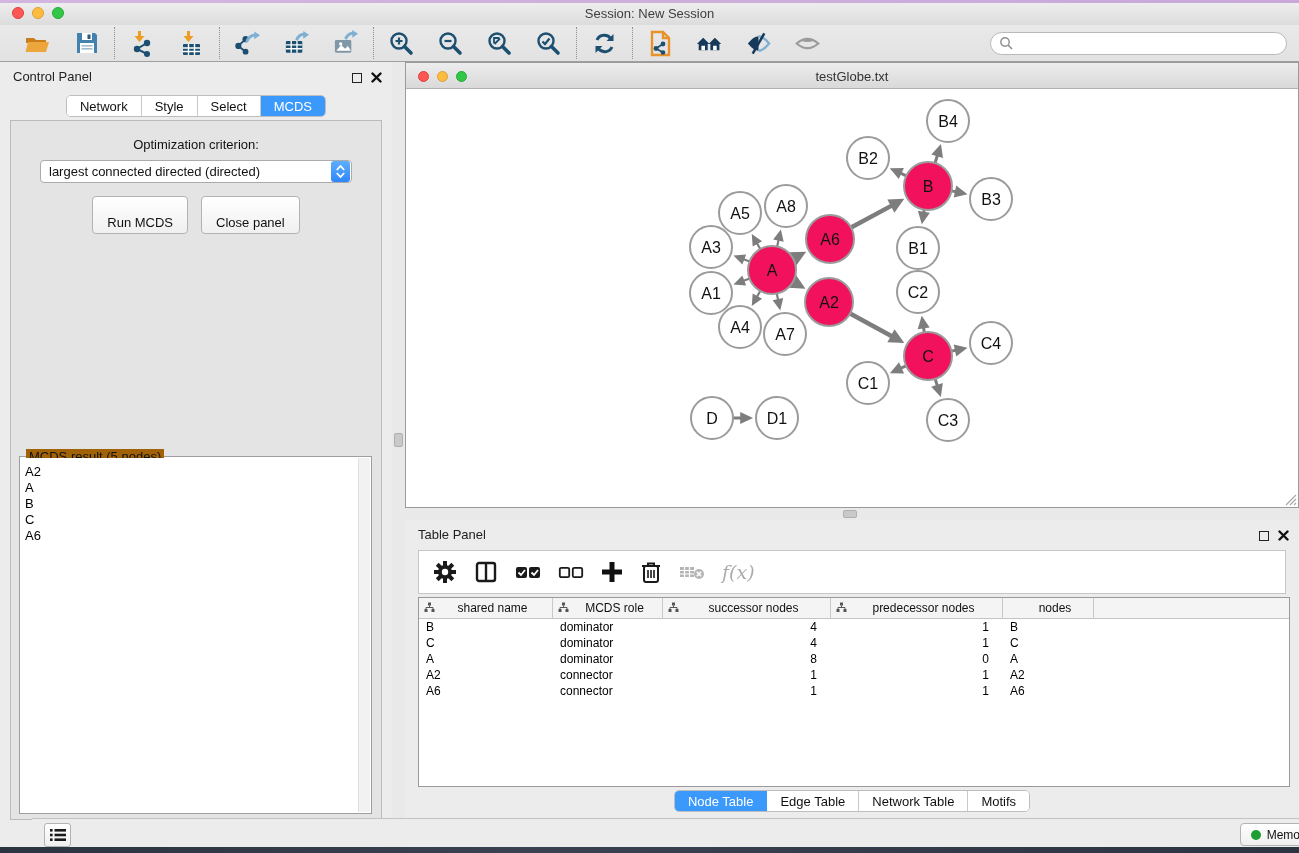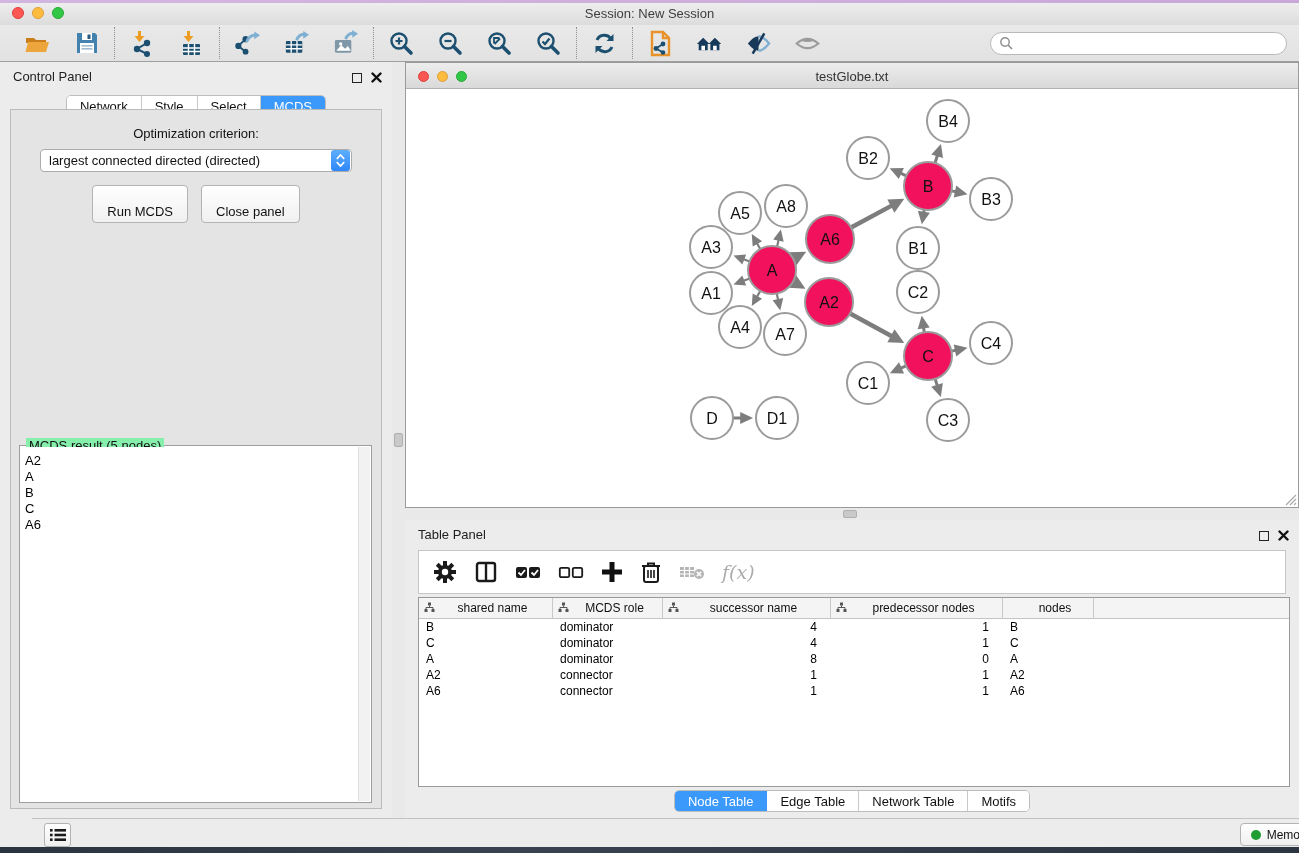--- a/index.html
+++ b/index.html
@@ -44,38 +44,38 @@
   .float-icon { width:10px; height:10px; border:1.6px solid #222; display:inline-block; cursor:pointer; }
   .close-x { cursor:pointer; display:inline-block; }
 
   .cp-tabs { position:absolute; left:0; top:33px; width:100%; display:flex; justify-content:center; }
   .seg-group { display:flex; border-radius:5px; overflow:hidden; border:1px solid #BDBDBD; background:#FFF; height:22px; }
   .seg-tab { padding:0 13px; font-size:13px; color:#111; display:flex; align-items:center;
     border-right:1px solid #C9C9C9; background:#FFF; cursor:pointer; white-space:nowrap; }
   .seg-tab:last-child { border-right:none; }
   .seg-tab.active { background:#3B99FC; color:#FFF; border-right-color:#3B99FC; }
 
-  .cp-content { position:absolute; left:10px; top:47px; width:372px; height:700px;
+  .cp-content { position:absolute; left:10px; top:58px; width:372px; height:700px;
     background:#E4E4E4; border:1px solid #BBBBBB; }
   .opt-label { text-align:center; margin-top:16px; font-size:13px; color:#111; }
   .dropdown { margin:8px auto 0 auto; width:312px; height:23px; background:#FFF;
     border:1px solid #ABABAB; border-radius:4px; display:flex; align-items:center; cursor:pointer; }
   .dropdown .dd-text { flex:1; font-size:13px; color:#111; padding-left:8px; white-space:nowrap; }
   .dd-stepper { width:19px; height:21px; background:linear-gradient(#5FAEFC,#2E87F8);
     border-radius:3px; margin-right:1px; display:flex; flex-direction:column; align-items:center;
     justify-content:center; gap:1px; }
   .dd-stepper svg { display:block; }
   .cp-buttons { display:flex; justify-content:center; gap:13px; margin-top:13px; }
   .aqua-btn { height:22px; padding:18px 14px; background:linear-gradient(#FFFFFF,#F0F0F0);
     border:1px solid #B3B3B3; border-radius:4px; font-size:13px; color:#111;
     font-family:"Liberation Sans",sans-serif; cursor:pointer; }
 
   .result-group { position:absolute; left:8px; right:9px; top:335px; bottom:5px;
     border:1px solid #9E9E9E; background:#FFF; }
-  .result-legend { position:absolute; top:-8px; left:6px; background:#86efac; padding:0 3px;
+  .result-legend { position:absolute; top:-8px; left:6px; background:#a16207; padding:0 3px;
     font-size:13px; color:#111; }
   .result-list { position:absolute; inset:1px 13px 1px 1px; background:#FFF; overflow:hidden; padding:6px 0 0 4px; }
   .result-scroll { position:absolute; top:1px; bottom:1px; right:1px; width:12px; background:#F2F2F2; border-left:1px solid #E0E0E0; }
   .result-item { font-size:13px; color:#000; line-height:16px; }
 
   
   .v-divider { position:absolute; left:392px; top:0; width:13px; height:756px; background:#E9E9E9; }
   .v-grip { position:absolute; left:2px; top:371px; width:9px; height:14px; background:#C9C9C9; border:1px solid #AFAFAF; border-radius:2px; }
 
   
@@ -555,21 +555,21 @@
           </div>
           <div class="nt-hcell" style="width: 168px;">
             <svg class="h-icon" width="11" height="11" viewBox="0 0 11 11">
               <g fill="#555">
                 <rect x="4" y="0.5" width="3" height="3"></rect>
                 <rect x="0.5" y="7" width="3" height="3"></rect>
                 <rect x="7.5" y="7" width="3" height="3"></rect>
               </g>
               <path d="M5.5 3.5 v2 M2 7 v-1.5 h7 V7" stroke="#555" stroke-width="1" fill="none"></path>
             </svg>
-            <span class="h-label">successor name</span>
+            <span class="h-label">successor nodes</span>
           </div>
           <div class="nt-hcell" style="width: 172px;">
             <svg class="h-icon" width="11" height="11" viewBox="0 0 11 11">
               <g fill="#555">
                 <rect x="4" y="0.5" width="3" height="3"></rect>
                 <rect x="0.5" y="7" width="3" height="3"></rect>
                 <rect x="7.5" y="7" width="3" height="3"></rect>
               </g>
               <path d="M5.5 3.5 v2 M2 7 v-1.5 h7 V7" stroke="#555" stroke-width="1" fill="none"></path>
             </svg>

